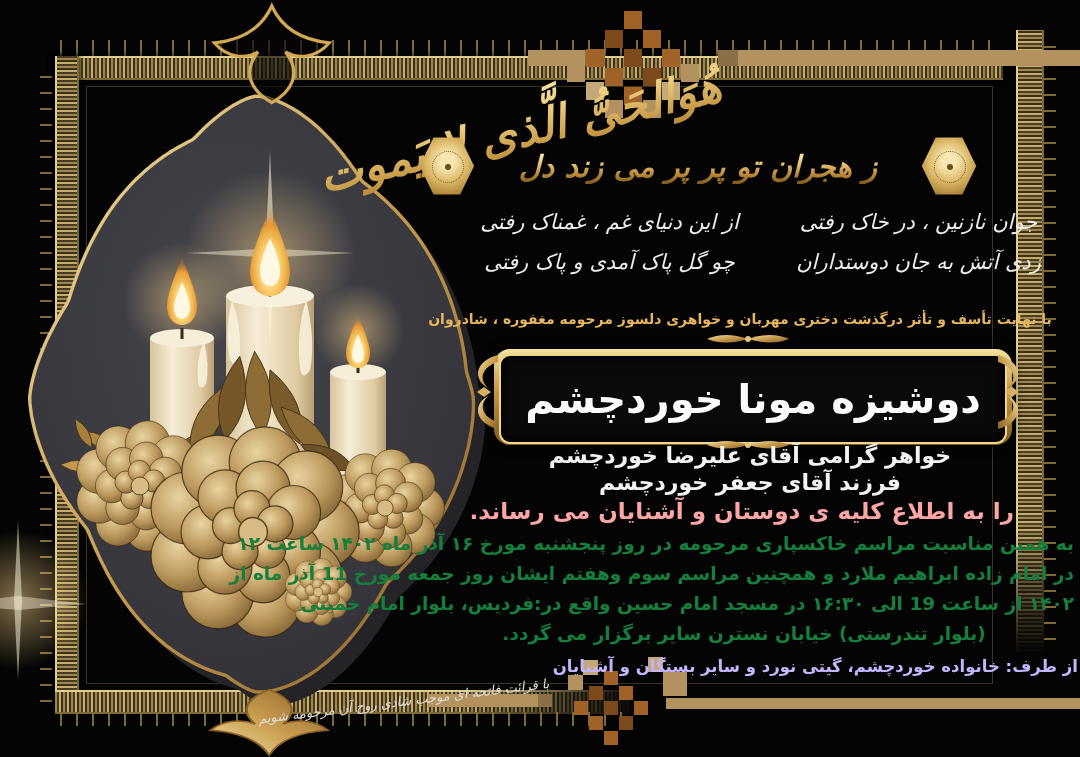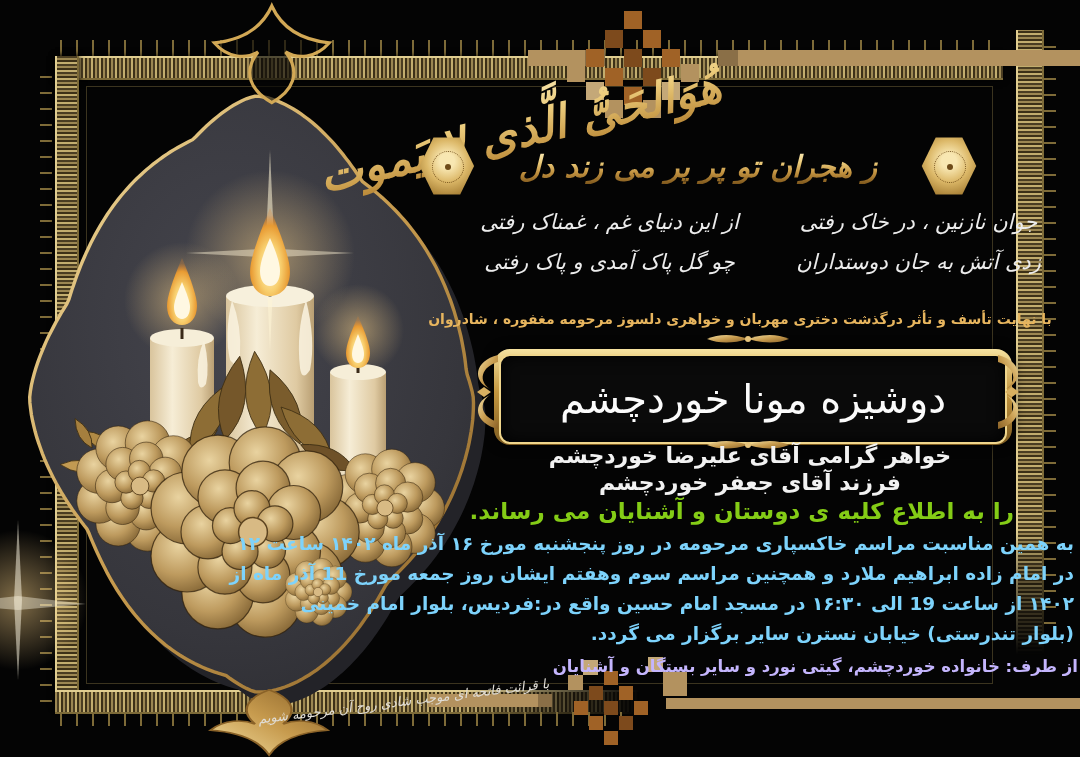--- a/index.html
+++ b/index.html
@@ -35,26 +35,26 @@
   .hex span::after{content:"";position:absolute;left:50%;top:50%;width:6px;height:6px;margin:-3px 0 0 -3px;
        background:#6e4b19;border-radius:50%;}
   
   .poem{display:grid;grid-template-columns:1fr 1fr;column-gap:26px;row-gap:16px;direction:rtl;}
   .poem div{font-size:21px;font-style:italic;color:#ececec;text-align:center;white-space:nowrap;}
   
   .namebox{background:linear-gradient(180deg,#f6e2a0,#c3963f 45%,#7c5a20);border-radius:16px;
            padding:5px;box-shadow:0 0 12px rgba(0,0,0,.9);}
   .namebox .inner{height:100%;background:#0a0a0a;border-radius:11px;border:2px solid #f0d68c;
            display:flex;align-items:center;justify-content:center;box-shadow:inset 0 0 16px #000;}
-  .name{font-size:40px;font-weight:normal;color:#fbfbfb;letter-spacing:.5px;white-space:nowrap;}
+  .name{font-size:40px;font-weight:bold;color:#fbfbfb;letter-spacing:.5px;white-space:nowrap;}
   
   .intro{font-size:14px;font-weight:bold;color:#e7b55e;}
   .lineage div{font-size:22px;font-weight:bold;color:#f2f2f2;line-height:27px;text-align:center;white-space:nowrap;}
-  .notice{font-size:23px;font-weight:bold;color:#84cc16;}
-  .details div{font-size:18.5px;font-weight:bold;color:#7dd3fc;line-height:30px;white-space:nowrap;}
+  .notice{font-size:23px;font-weight:bold;color:#fca5a5;}
+  .details div{font-size:18.5px;font-weight:bold;color:#15803d;line-height:30px;text-align:center;white-space:nowrap;}
   .fromline{font-size:16.5px;font-weight:bold;color:#c4b5fd;}
   .prayer{font-size:13px;font-style:italic;color:#e0ddd6;transform:rotate(-7deg);white-space:nowrap;text-align:center;}
 </style>
 </head>
 <body>
 
 <div class="page">
 
   <div class="fringe-h" style="left:60px;top:40px;width:940px;height:16px;"></div>
   <div class="fringe-v" style="left:1044px;top:40px;width:12px;height:600px;"></div>

